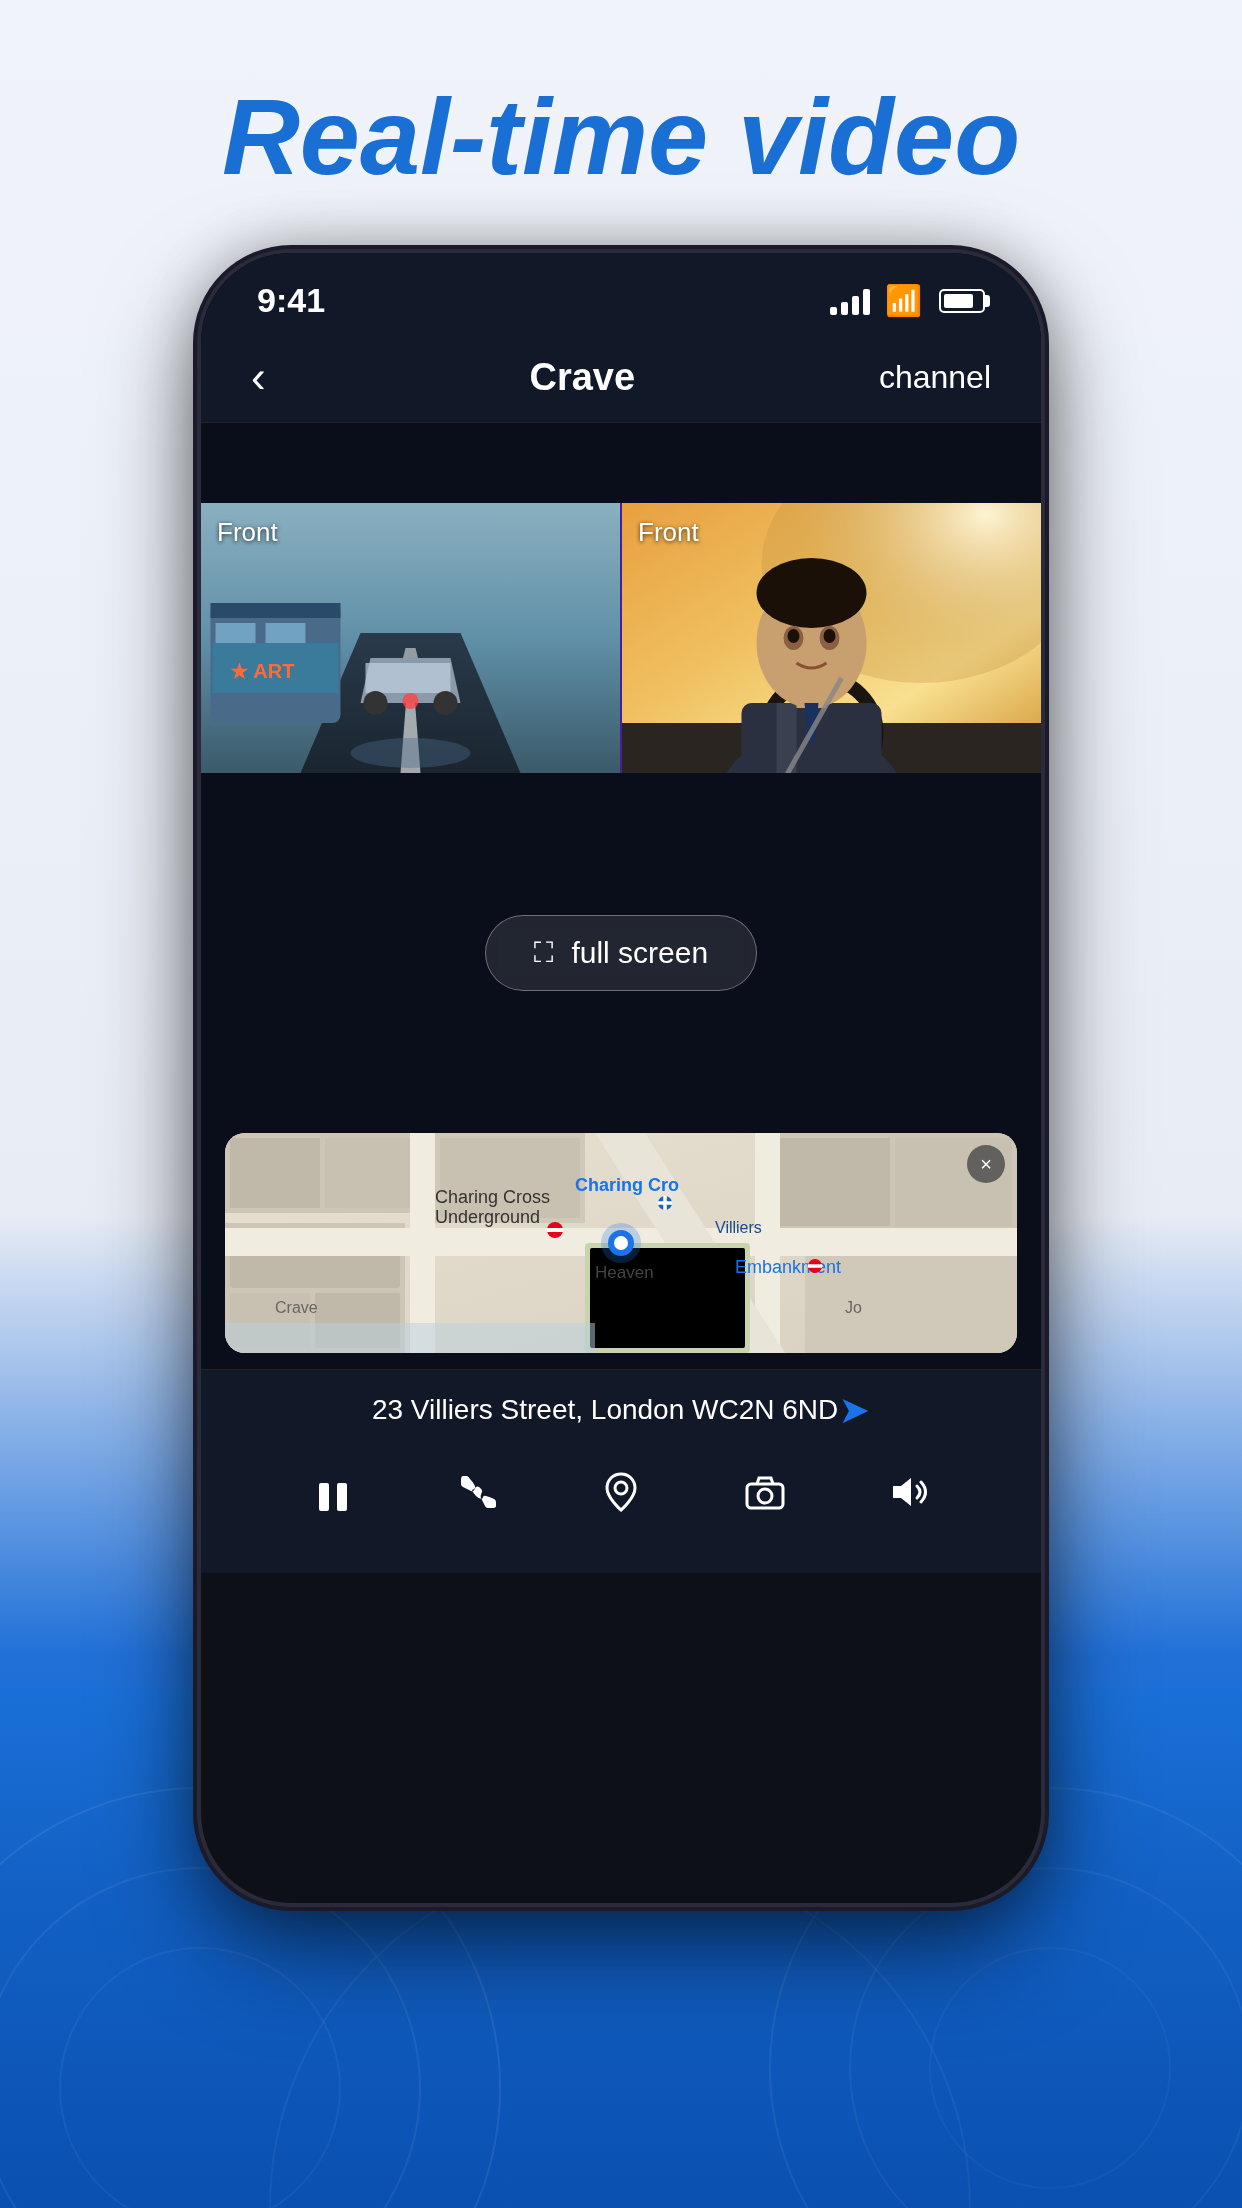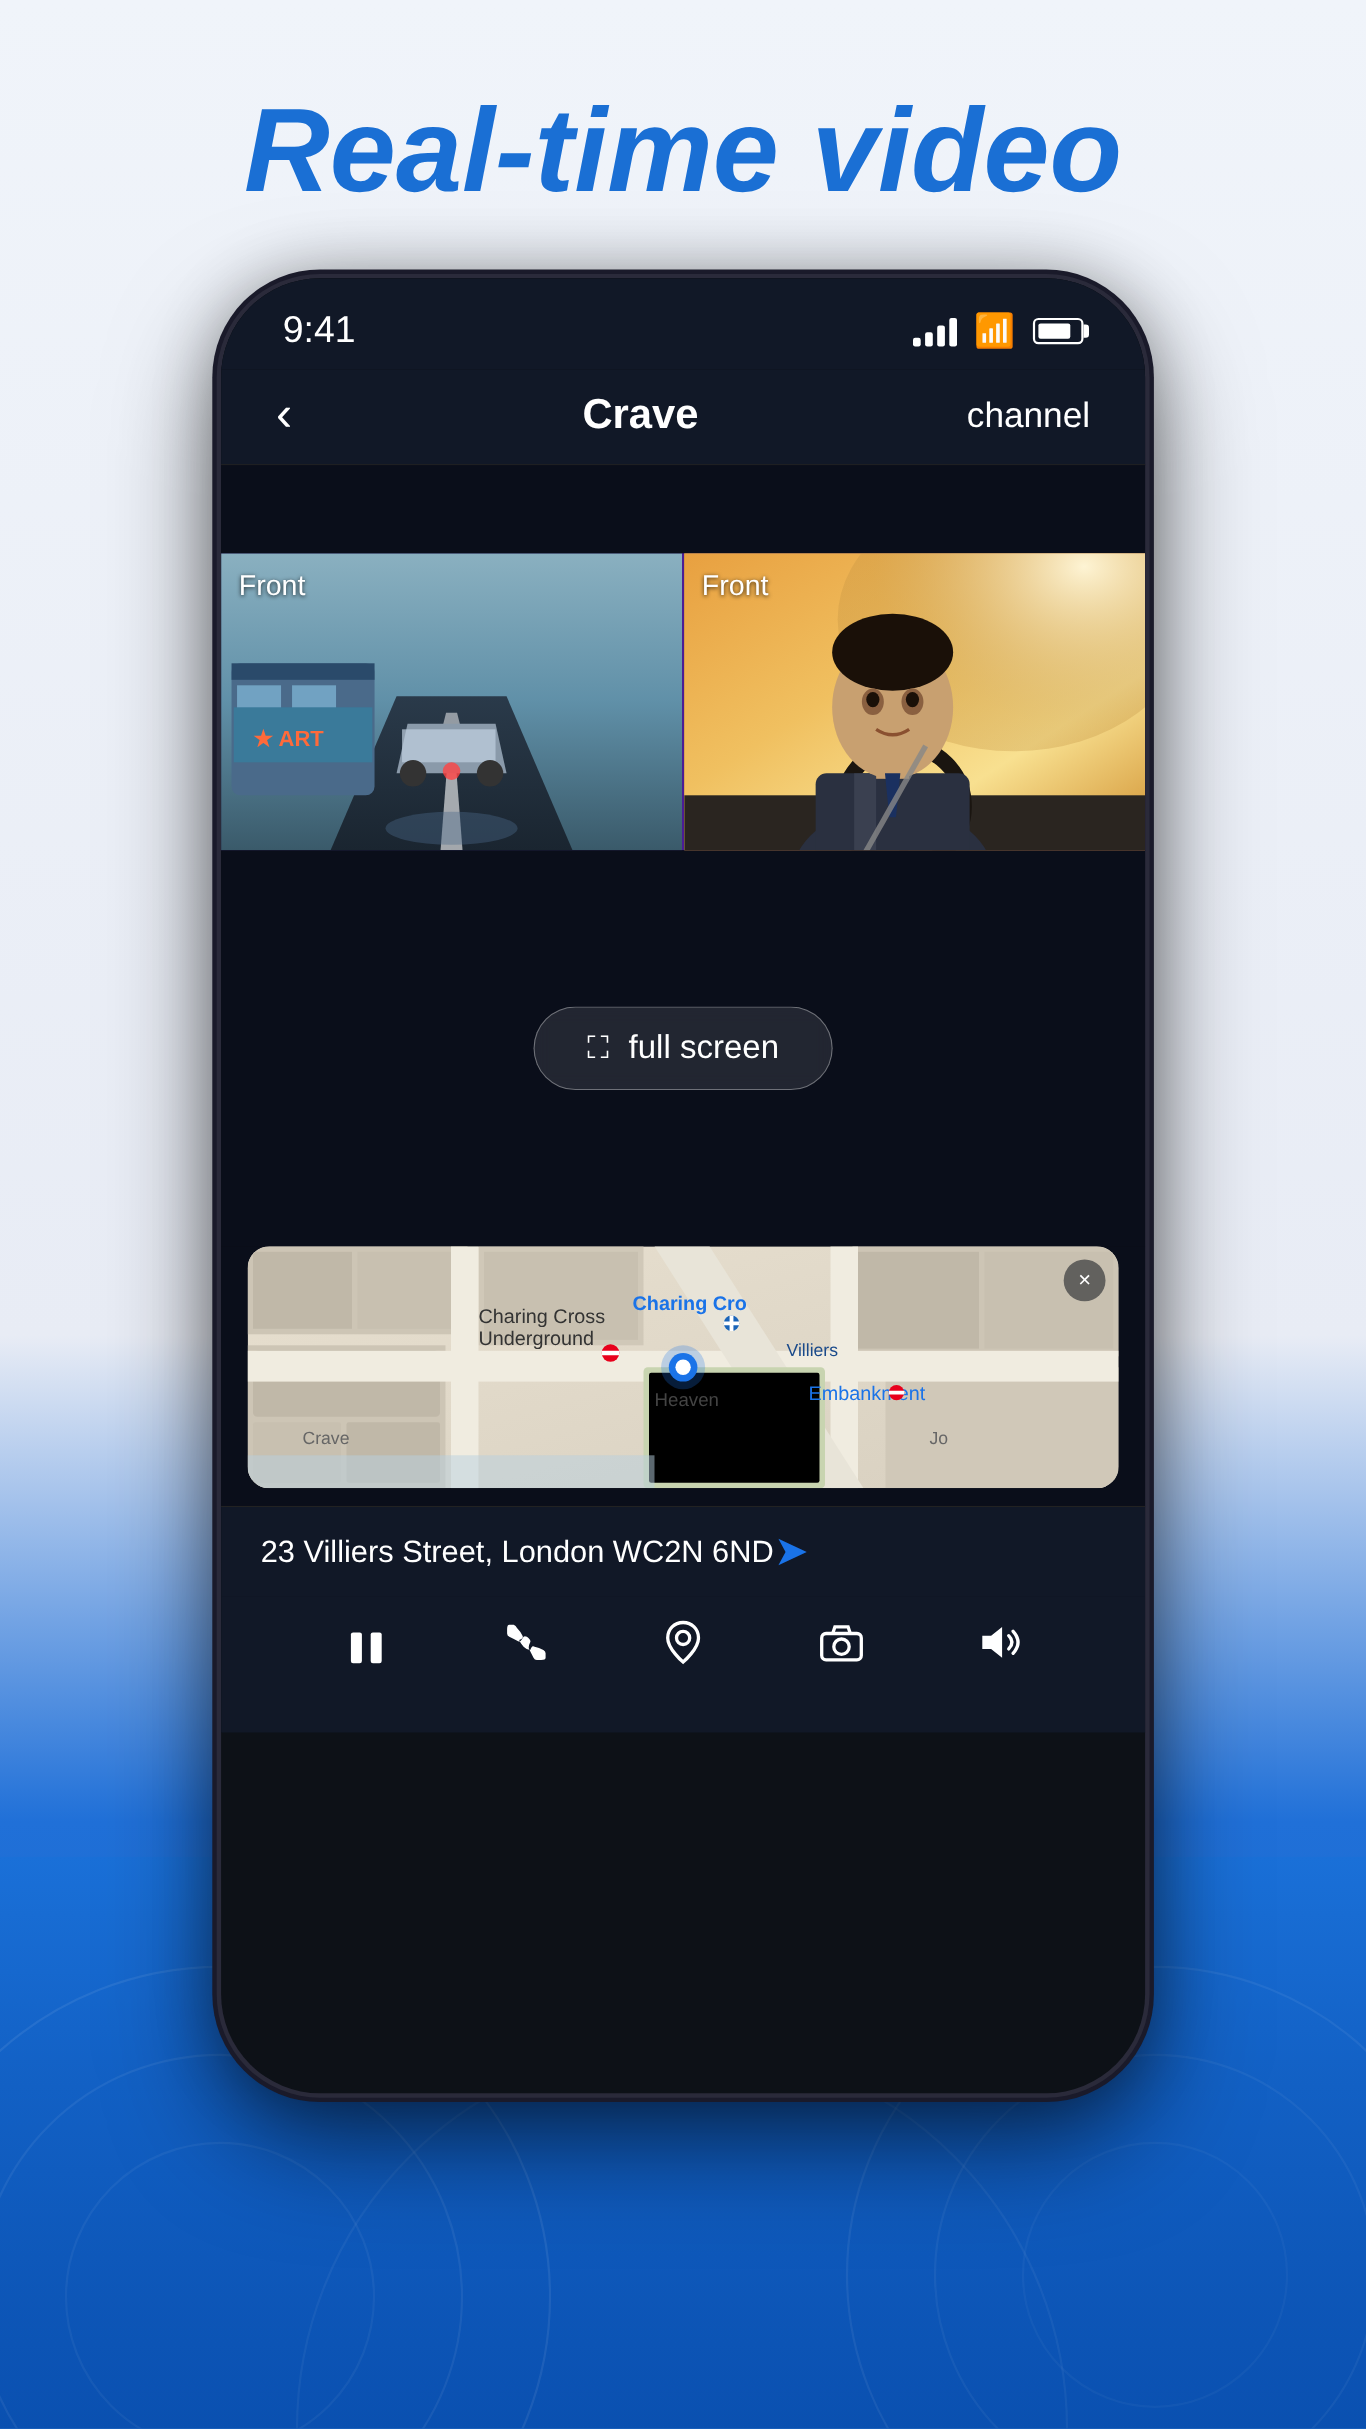--- a/index.html
+++ b/index.html
@@ -34,21 +34,21 @@
       border-radius:90px;
       margin:0 auto;
       box-shadow:0 0 0 4px #2a2a3a, 0 0 0 8px #1a1a2a, 0 40px 100px rgba(0,0,0,0.6), 0 0 60px rgba(0,0,0,0.3);
       overflow:hidden;
       position:relative;
     ">
 
       <div style="background:#0d1117;display:flex;flex-direction:column;height:100%;">
 
         <div style="display:flex;justify-content:space-between;align-items:center;padding:28px 56px 16px;background:#111827;">
-          <span style="color:white;font-size:34px;font-weight:400;">9:41</span>
+          <span style="color:white;font-size:34px;font-weight:700;">9:41</span>
           <div style="display:flex;align-items:center;gap:16px;">
 
             <div style="display:flex;align-items:flex-end;gap:4px;height:28px;">
               <div style="width:7px;height:8px;background:white;border-radius:2px;"></div>
               <div style="width:7px;height:13px;background:white;border-radius:2px;"></div>
               <div style="width:7px;height:19px;background:white;border-radius:2px;"></div>
               <div style="width:7px;height:26px;background:white;border-radius:2px;"></div>
             </div>
 
             <div style="color:white;font-size:30px;">📶</div>
@@ -249,21 +249,21 @@
               <text x="50" y="180" fill="#666" font-size="16">Crave</text>
               <text x="620" y="180" fill="#666" font-size="16">Jo</text>
             </svg>
             
             <div style="position:absolute;top:12px;right:12px;width:38px;height:38px;background:rgba(80,80,80,0.85);border-radius:50%;display:flex;align-items:center;justify-content:center;color:white;font-size:20px;cursor:pointer;z-index:10;">
               <span>×</span>
             </div>
           </div>
         </div>
 
-        <div style="display:flex;justify-content:flex-start;align-items:center;padding:18px 36px;background:#111827;border-top:1px solid #222;">
+        <div style="display:flex;justify-content:center;align-items:center;padding:18px 21px;background:#111827;border-top:1px solid #222;">
           <span style="color:white;font-size:28px;font-weight:400;">23 Villiers Street, London WC2N 6ND</span>
           <span style="color:#1a73e8;font-size:38px;cursor:pointer;">➤</span>
         </div>
 
         <div style="display:flex;justify-content:space-around;align-items:center;padding:20px 60px 50px;background:#111827;">
 
           <div style="color:white;font-size:44px;cursor:pointer;display:flex;align-items:center;justify-content:center;">
             <svg width="44" height="44" viewBox="0 0 44 44">
               <rect x="8" y="8" width="10" height="28" fill="white" rx="2"></rect>
               <rect x="26" y="8" width="10" height="28" fill="white" rx="2"></rect>

